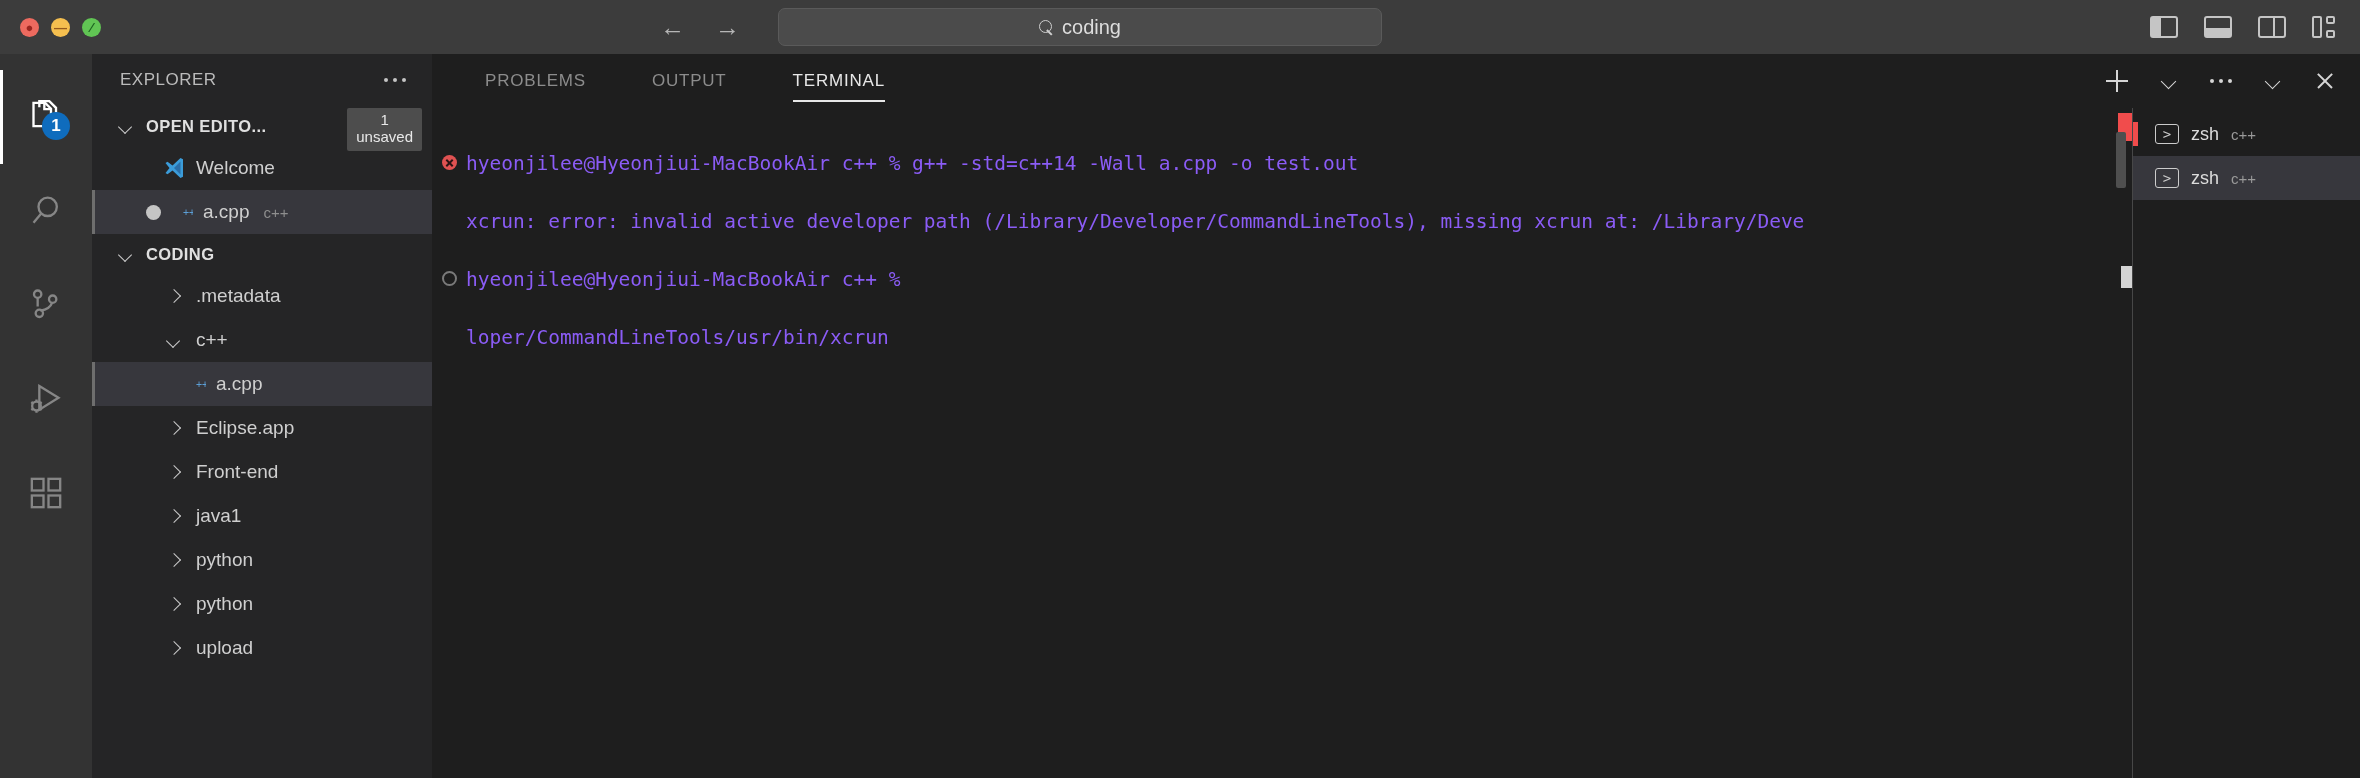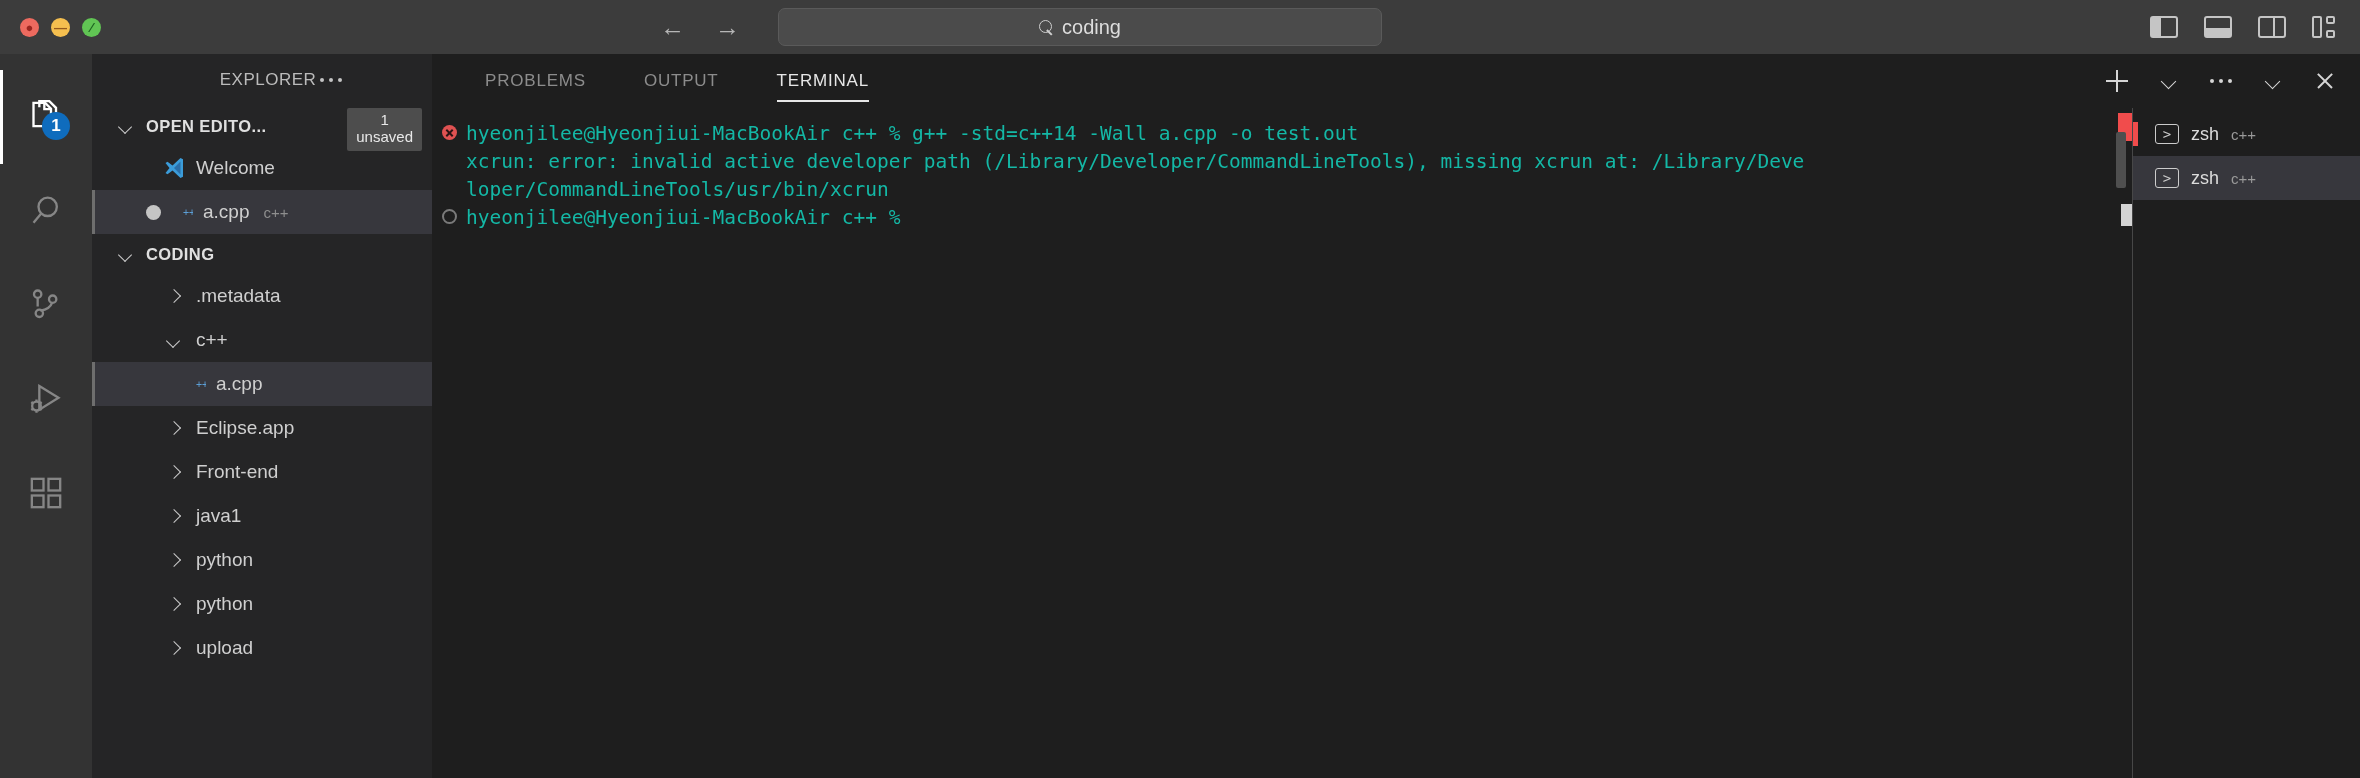--- a/index.html
+++ b/index.html
@@ -107,23 +107,22 @@
   }
 
   
   .sidebar {
     width: 340px; min-width: 340px;
     background: #252526;
     display: flex; flex-direction: column;
     overflow: hidden;
   }
   .sb-header {
-    height: 52px; display: flex; align-items: center; justify-content: center;
+    height: 52px; display: flex; align-items: center; justify-content: space-between;
     padding: 0 22px 0 28px;
-    margin-left: 36px;
   }
   .sb-title { color: #bbbbbb; font-size: 17px; letter-spacing: .5px; }
   .dots-icon { display: flex; gap: 5px; align-items:center; padding: 8px 4px; }
   .dots-icon i { width: 4px; height: 4px; border-radius: 50%; background: #c5c5c5; display:block; }
 
   .section-header {
     height: 40px; display: flex; align-items: center; gap: 8px;
     padding-left: 22px; position: relative;
   }
   .chev {
@@ -166,21 +165,21 @@
   .cpp-icon { width: 22px; height: 22px; flex: 0 0 22px; }
   .vsc-icon { width: 24px; height: 24px; flex: 0 0 24px; }
 
   
   .panel { flex: 1; background: #1e1e1e; display: flex; flex-direction: column; min-width: 0; }
   .panel-header {
     height: 54px; min-height: 54px;
     display: flex; align-items: stretch; justify-content: space-between;
     padding-left: 28px; padding-right: 22px;
   }
-  .tabs { display: flex; align-items: stretch; gap: 8px; }
+  .tabs { display: flex; align-items: stretch; gap: 16px; }
   .tab {
     display: flex; align-items: center; padding: 0 25px;
     color: #8c8c8c; font-size: 17px; letter-spacing: .8px;
     position: relative;
   }
   .tab.active { color: #e7e7e7; }
   .tab.active::after {
     content:""; position:absolute; left: 25px; right: 25px; bottom: 6px; height: 2px; background:#e7e7e7;
   }
   .panel-actions { display:flex; align-items:center; gap: 26px; color:#d6d6d6; }
@@ -203,24 +202,25 @@
   .pa .xmark::after { transform: rotate(-45deg); }
 
   .panel-body { flex: 1; display: flex; min-height: 0; }
   .terminal {
     flex: 1; min-width: 0; position: relative;
     padding: 12px 0 0 0;
     overflow: hidden;
   }
   .tline {
     display: flex; align-items: flex-start;
-    color: #14b8a6;
+    color: #8b5cf6;
     font-family: "DejaVu Sans Mono", "Liberation Mono", monospace;
     font-size: 19.5px; line-height: 28px;
     white-space: pre;
+    margin-top: 30px;
   }
   .gutter { width: 34px; min-width: 34px; display:flex; justify-content:center; padding-top: 5px; }
   .gmark { width: 15px; height: 15px; border-radius: 50%; position: relative; }
   .gmark.err { background: #e05252; }
   .gmark.err::before, .gmark.err::after {
     content:""; position:absolute; left: 3px; top: 6.5px; width: 9px; height: 2px; background:#2b1414;
   }
   .gmark.err::before { transform: rotate(45deg); }
   .gmark.err::after { transform: rotate(-45deg); }
   .gmark.ok { border: 2px solid #7a7a7a; }
@@ -467,26 +467,26 @@
       <div class="terminal">
         <div class="tline">
           <span class="gutter"><span class="gmark err"></span></span>
           <span class="tcontent">hyeonjilee@Hyeonjiui-MacBookAir c++ % g++ -std=c++14 -Wall a.cpp -o test.out</span>
         </div>
         <div class="tline">
           <span class="gutter"></span>
           <span class="tcontent">xcrun: error: invalid active developer path (/Library/Developer/CommandLineTools), missing xcrun at: /Library/Deve</span>
         </div>
         <div class="tline">
+          <span class="gutter"><span class="gmark ok"></span></span>
+          <span class="tcontent">hyeonjilee@Hyeonjiui-MacBookAir c++ % </span><span class="cursor"></span>
+        </div>
+        <div class="tline">
           <span class="gutter"></span>
           <span class="tcontent">loper/CommandLineTools/usr/bin/xcrun</span>
-        </div>
-        <div class="tline">
-          <span class="gutter"><span class="gmark ok"></span></span>
-          <span class="tcontent">hyeonjilee@Hyeonjiui-MacBookAir c++ % </span><span class="cursor"></span>
         </div>
         <div class="term-overview-err"></div>
         <div class="term-scroll"></div>
       </div>
 
       <div class="termtabs">
         <div class="tt">
           <span class="errbar"></span>
           <span class="shell-ic">&gt;</span>
           <span class="tname">zsh</span>

